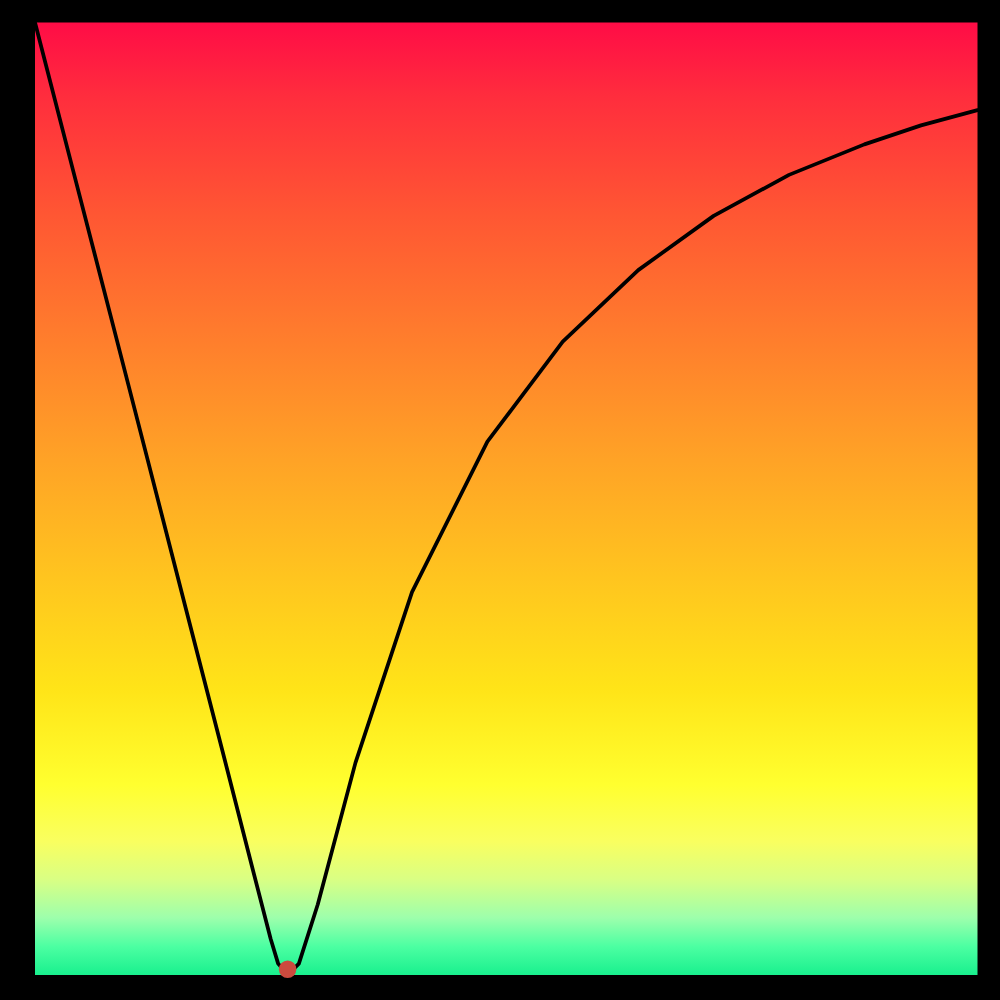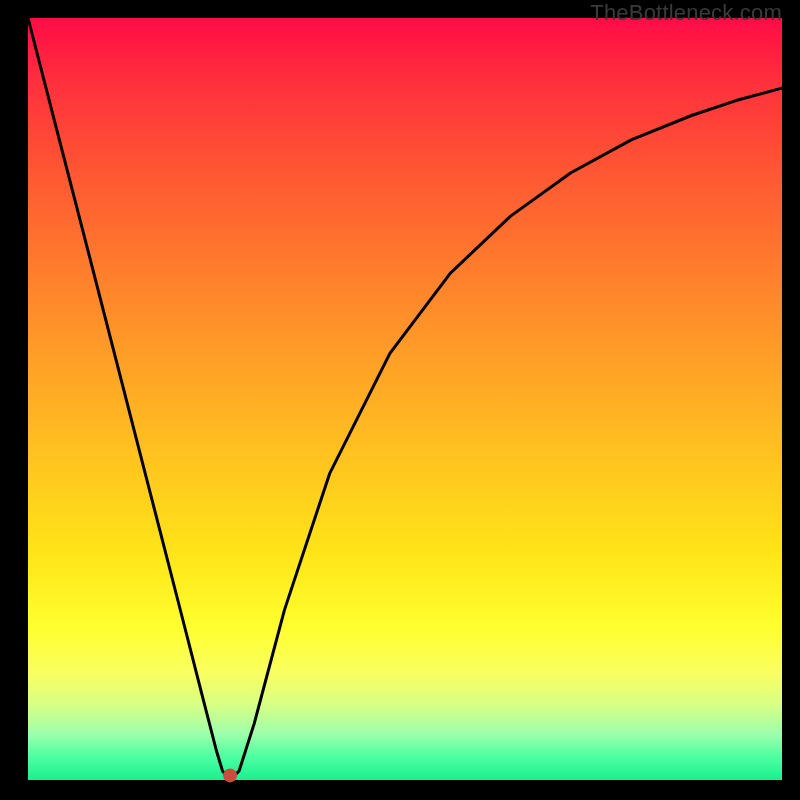--- a/index.html
+++ b/index.html
@@ -62,14 +62,13 @@
 <body>
 
 <div class="frame">
   <div class="plot"></div>
 
   <svg class="curve" viewBox="0 0 754 762" preserveAspectRatio="none">
     <path fill="none" stroke="#000000" stroke-width="3" stroke-linejoin="round" stroke-linecap="round" d="M0.0 0.0 L30.2 117.3 L60.3 233.9 L90.5 351.3 L120.6 468.6 L150.8 586.0 L173.4 674.4 L188.5 733.0 L194.5 752.9 L199.8 759.0 L205.1 759.0 L211.1 752.9 L226.2 705.6 L256.4 592.1 L301.6 455.7 L361.9 335.3 L422.2 255.3 L482.6 198.1 L542.9 154.7 L603.2 121.9 L663.5 97.5 L708.8 82.3 L754.0 70.1"></path>
     <circle r="7" fill="#cc4a3e" cx="202.1" cy="757.4"></circle>
   </svg>
 
-  <div class="watermark">TheBottleneck.com</div>
 </div>
 
 </body></html>

